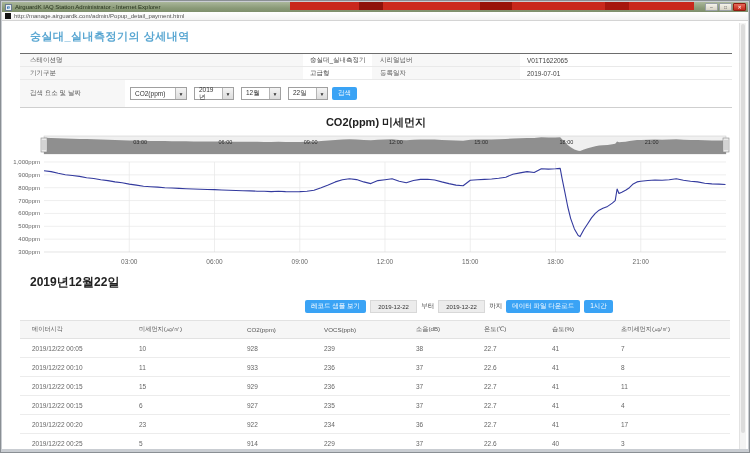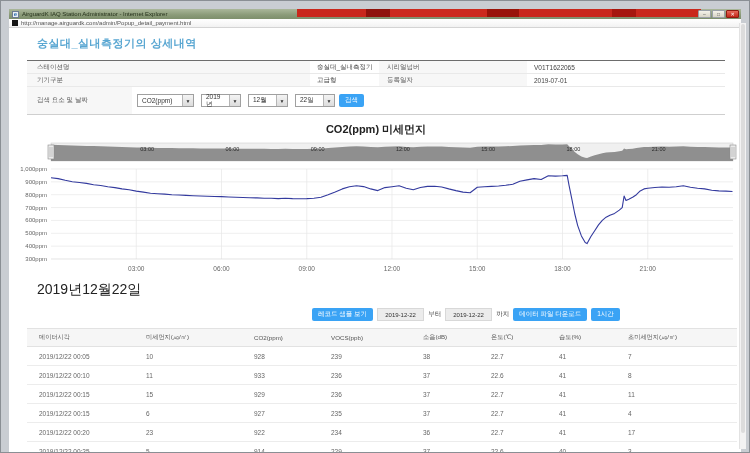--- a/index.html
+++ b/index.html
@@ -2,21 +2,21 @@
 <html><head>
 <meta charset="utf-8">
 <style>
   * { margin:0; padding:0; box-sizing:border-box; }
   html,body { background:#e8e8e8; }
   body { font-family:"Liberation Sans", sans-serif; }
 
   .window {
     position:relative; width:750px; height:453px;
     background:#c9cdd2; border:1px solid #8a8f94;
-    padding:8px; overflow:hidden;
+    padding:1px; overflow:hidden;
   }
   
   .titlebar {
     position:relative; height:10px;
     background:linear-gradient(#aab79a,#8a9a78 60%,#7e8f6c);
     display:flex; align-items:center; padding:0 3px;
   }
   .ie-icon {
     width:7px; height:7px; background:#e9eef3; border:1px solid #6b7b90;
     color:#2e6fb0; font-size:6px; line-height:5px; text-align:center; font-weight:bold;
@@ -82,21 +82,21 @@
     font-size:6.5px; height:13px; padding:0 6px; font-family:inherit;
   }
   .search-controls .btn-blue { margin-left:-3px; }
 
   
   .chart-title { margin-top:7px; text-align:center; font-size:11px; font-weight:bold; color:#222; }
   .chart-wrap { margin-top:4px; }
   .chart-wrap svg { overflow:visible; display:block; }
 
   
-  .date-heading { margin:6px 0 8px 10px; font-size:14px; font-weight:normal; color:#222; }
+  .date-heading { margin:6px 0 8px 10px; font-size:12px; font-weight:bold; color:#222; }
   .controls-row { margin:5px 0 0 285px; display:flex; align-items:center; gap:4px; height:15px; }
   .date-input {
     width:47px; height:13px; background:#ececec; border:1px solid #d8d8d8;
     font-size:6px; color:#333; text-align:center; font-family:inherit;
   }
   .ctrl-label { font-size:6.5px; color:#333; }
 
   
   table.data { margin-top:6px; width:710px; border-collapse:collapse; table-layout:fixed; }
   table.data th {

